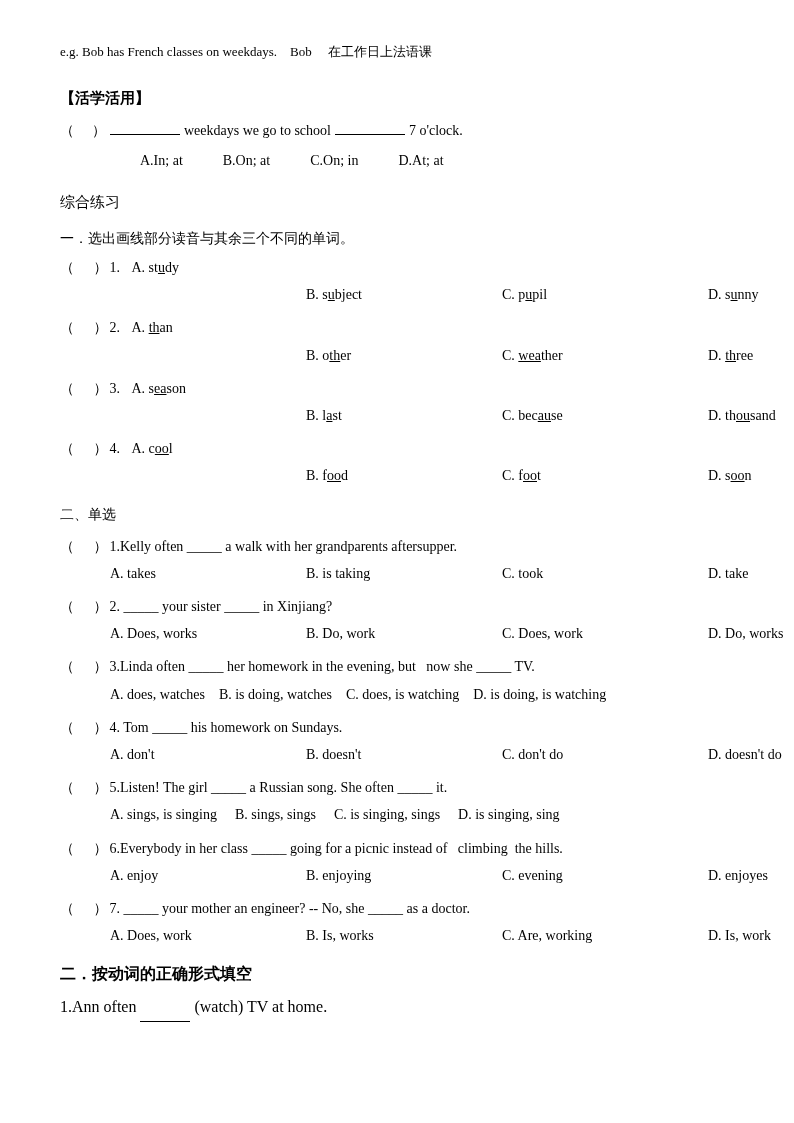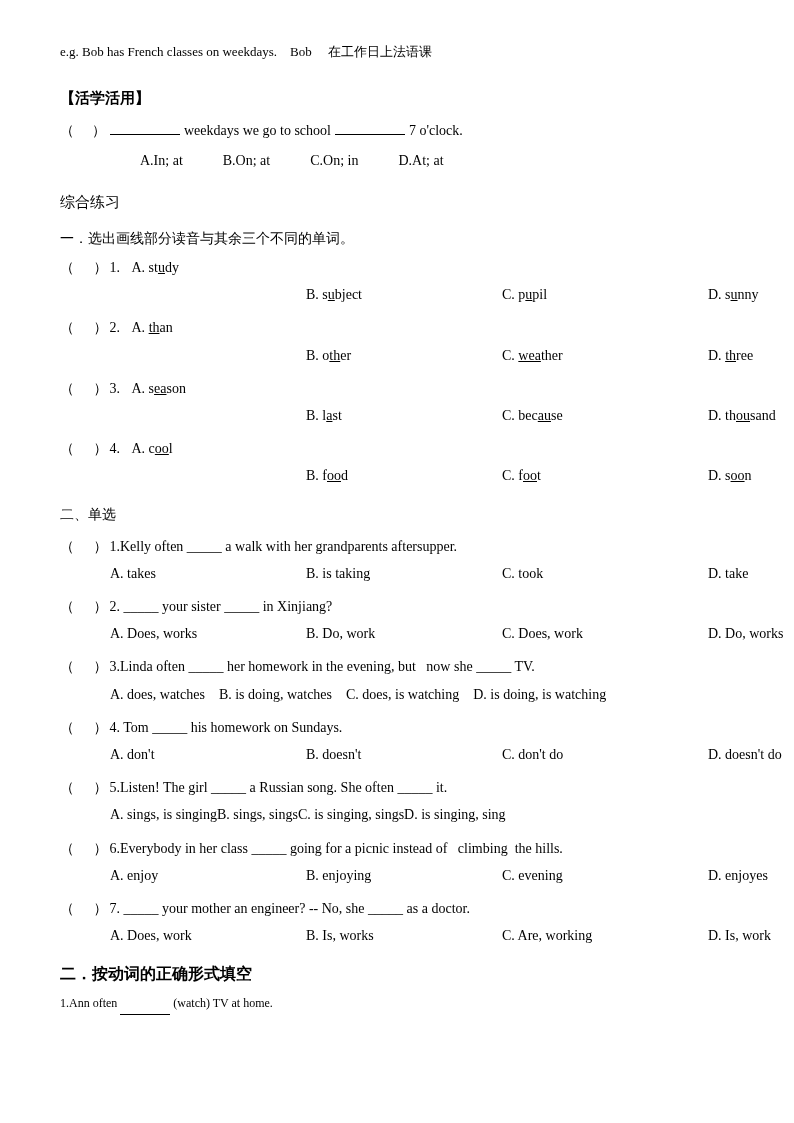--- a/index.html
+++ b/index.html
@@ -90,21 +90,21 @@
     .q-block {
       margin-bottom: 6px;
     }
     .fill-section-title {
       font-size: 16px;
       font-weight: bold;
       margin-top: 12px;
       margin-bottom: 4px;
     }
     .fill-q {
-      font-size: 12px;
+      font-size: 16px;
       margin-bottom: 4px;
     }
   </style>
 </head>
 <body>
 
 <div class="example-line">
   e.g. Bob has French classes on weekdays.&nbsp;&nbsp;&nbsp;&nbsp;Bob&nbsp;&nbsp;&nbsp;&nbsp;
   <span>在工作日上法语课</span>
 </div>
@@ -247,21 +247,21 @@
     <span>D. doesn't do</span>
   </div>
 </div>
 
 <div class="q-block">
   <div class="question-row">
     <span class="paren">（</span>
     <span>&nbsp;）</span>
     <span class="q-text">5.Listen! The girl _____ a Russian song. She often _____ it.</span>
   </div>
-  <div style="margin-left:50px; font-size:14px; margin-bottom:8px; display:flex; ">
+  <div style="margin-left:50px; font-size:14px; margin-bottom:8px; display:flex; gap:18px;">
     <span>A. sings, is singing</span>
     <span>B. sings, sings</span>
     <span>C. is singing, sings</span>
     <span>D. is singing, sing</span>
   </div>
 </div>
 
 <div class="q-block">
   <div class="question-row">
     <span class="paren">（</span>

